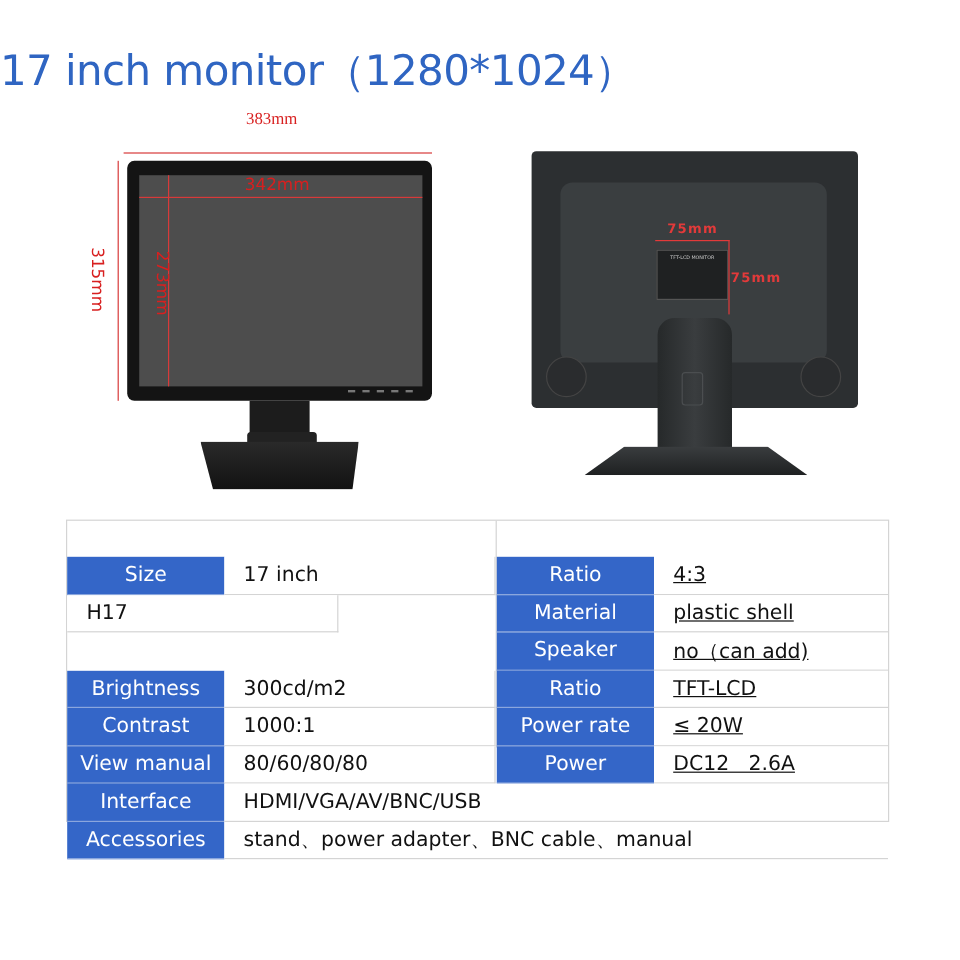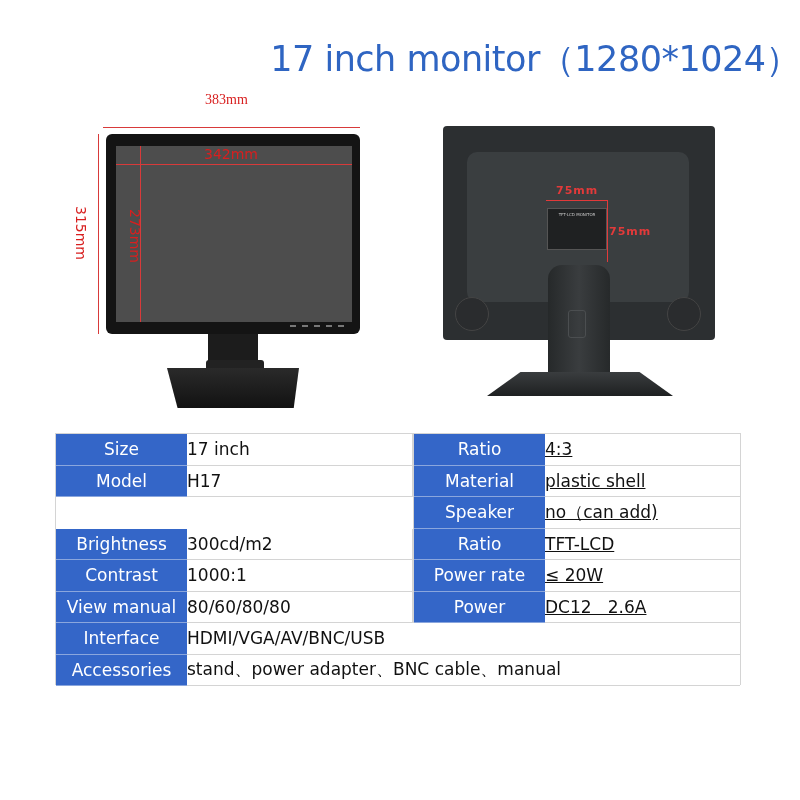--- a/index.html
+++ b/index.html
@@ -1,20 +1,20 @@
 <!DOCTYPE html>
 <html><head>
 <meta charset="utf-8">
 <style>
   * { box-sizing: border-box; margin: 0; padding: 0; }
   html, body { width: 800px; height: 800px; background: #ffffff; overflow: hidden; }
   body { position: relative; font-family: "DejaVu Sans", "Liberation Sans", sans-serif; }
 
   .title {
-    position: absolute; left: 0; top: 36px; width: 800px; text-align: right;
+    position: absolute; left: 0; top: 36px; width: 800px; text-align: left;
     font-size: 35px; color: #2f65c2; letter-spacing: -0.5px; white-space: nowrap;
   }
 
   
   .front { position: absolute; left: 0; top: 0; width: 400px; height: 420px; }
   .dim-red { position: absolute; color: #d81f1f; font-size: 14px; }
   .line-red { position: absolute; background: #d83a3a; }
   .bezel {
     position: absolute; left: 106px; top: 134px; width: 254px; height: 200px;
     background: #141414; border-radius: 6px;
@@ -70,29 +70,29 @@
     position: absolute; left: 487px; top: 372px; width: 186px; height: 24px;
     background: linear-gradient(#3a3d3f, #1e2021);
     clip-path: polygon(18% 0, 82% 0, 100% 100%, 0 100%);
   }
 
   
   .spec {
     position: absolute; left: 55px; top: 433px; width: 686px; height: 252px;
     border: 1px solid #d4d4d4;
   }
-  .row { position: absolute; left: 0; height: 31.5px; display: flex; }
+  .row { position: absolute; left: 0; height: 31.5px; display: flex; margin-top: 30px; }
   .cell-label {
     width: 131px; height: 100%; background: #3466c8; color: #ffffff;
     font-size: 17px; display: flex; align-items: center; justify-content: center;
     border-bottom: 1px solid #8aa6dd; white-space: nowrap;
   }
   .cell-value {
     height: 100%; background: #fff; color: #111; font-size: 17px;
-    display: flex; align-items: center; padding-left: 0;
+    display: flex; align-items: center; padding-left: 16px;
     border-bottom: 1px solid #d4d4d4; white-space: nowrap;
   }
   .left-row .cell-value { width: 226px; border-right: 1px solid #d4d4d4; }
   .right-row { left: 358px; }
   .right-row .cell-value { width: 195px; text-decoration: underline; }
   .full-row .cell-value { width: 553px; }
   .gap-col {
     position: absolute; left: 357px; top: 0; width: 1px; height: 189px; background: #d4d4d4;
   }
 </style>
@@ -146,21 +146,20 @@
 </div>
 
 <div class="spec">
   <div class="gap-col"></div>
 
   <div class="row left-row" style="top:0px">
     <div class="cell-label">Size</div>
     <div class="cell-value">17 inch</div>
   </div>
   <div class="row left-row" style="top:31.5px">
-    <div class="cell-label">Model</div>
     <div class="cell-value">H17</div>
   </div>
   <div class="row left-row" style="top:94.5px">
     <div class="cell-label">Brightness</div>
     <div class="cell-value">300cd/m2</div>
   </div>
   <div class="row left-row" style="top:126px">
     <div class="cell-label">Contrast</div>
     <div class="cell-value">1000:1</div>
   </div>

